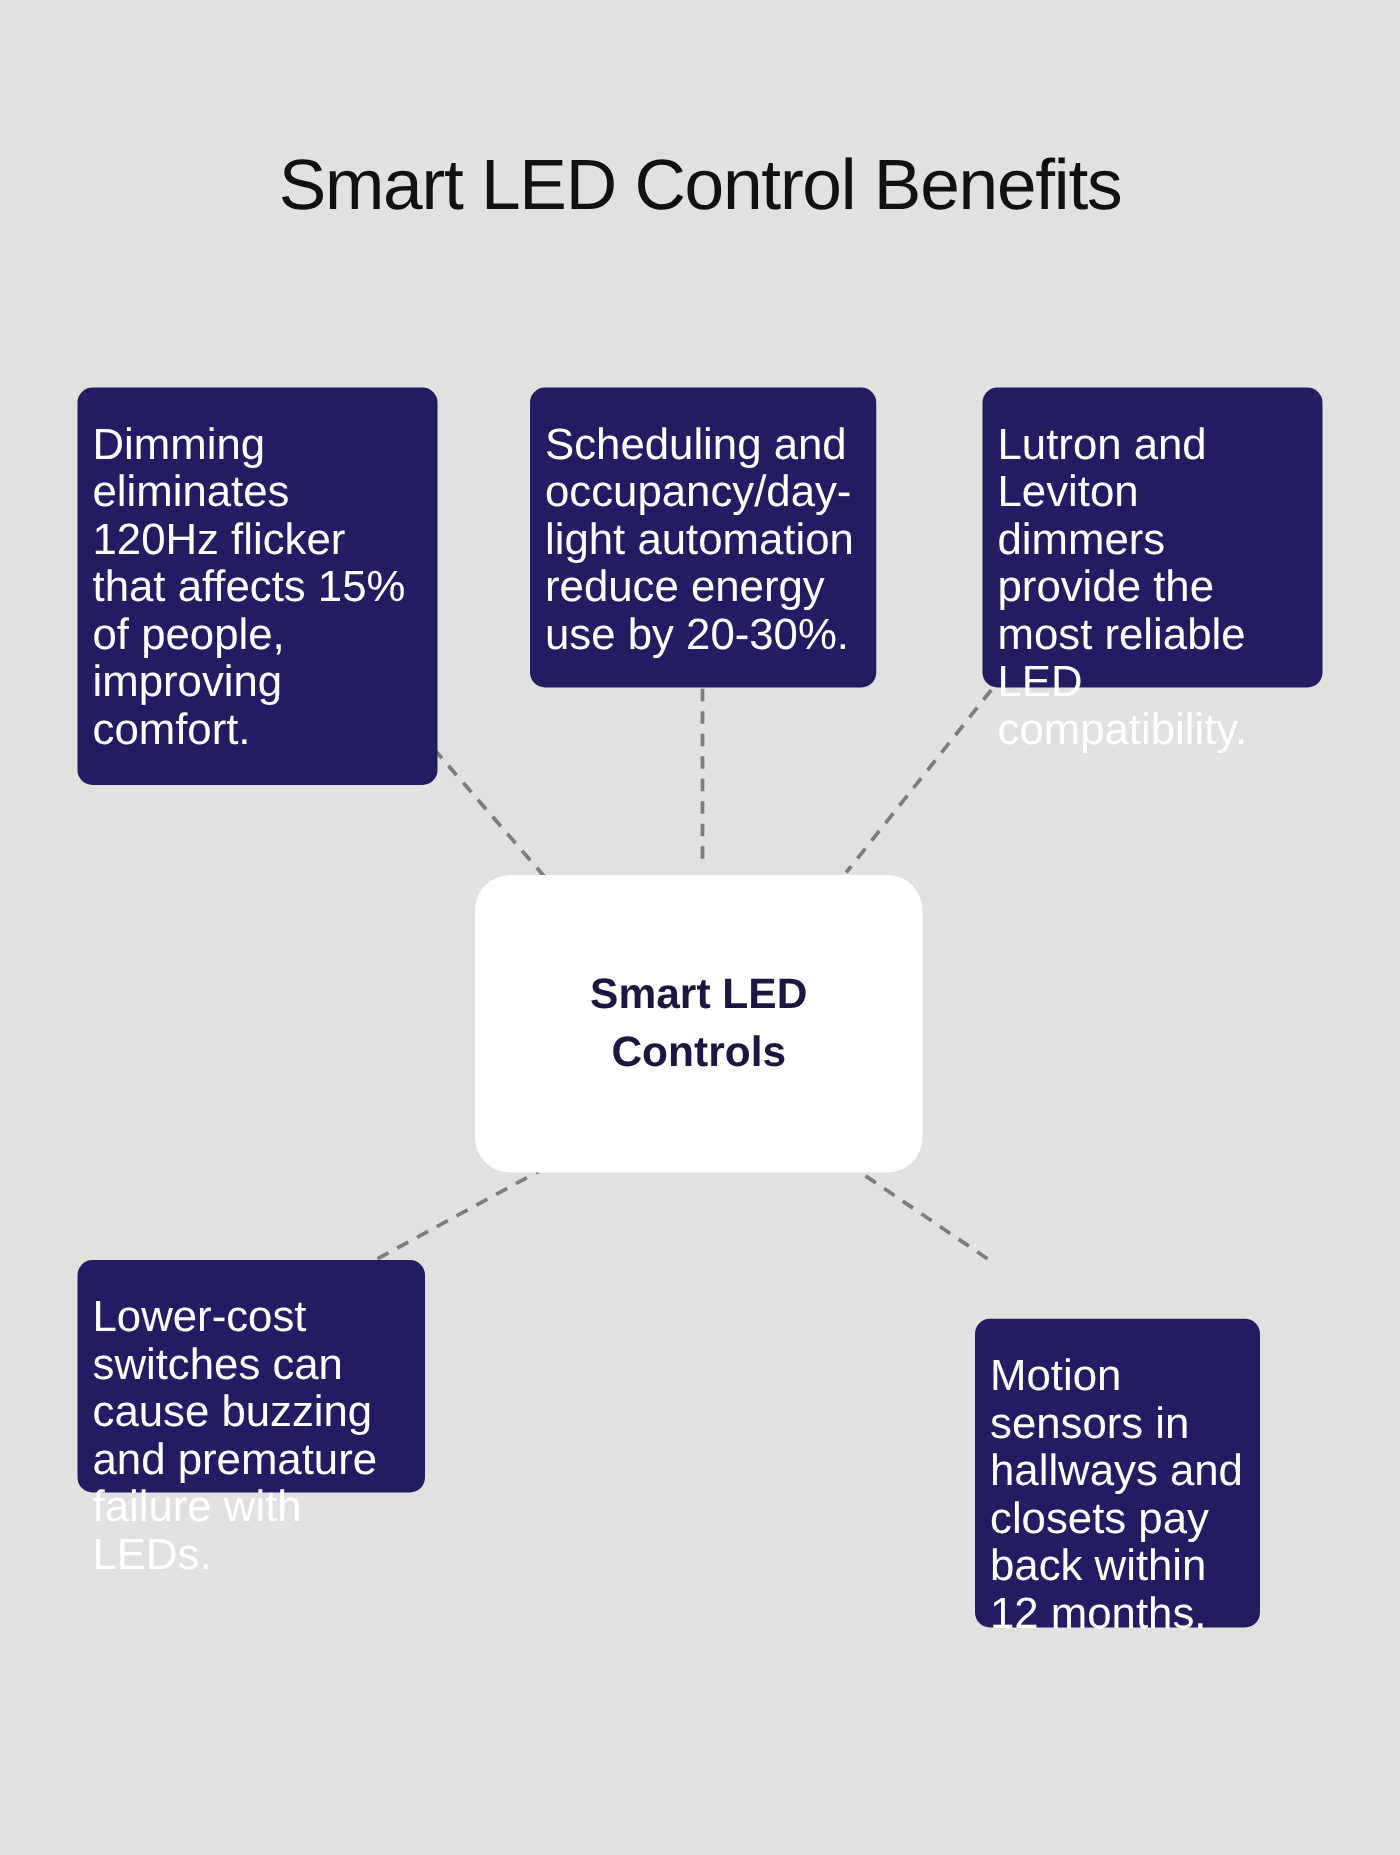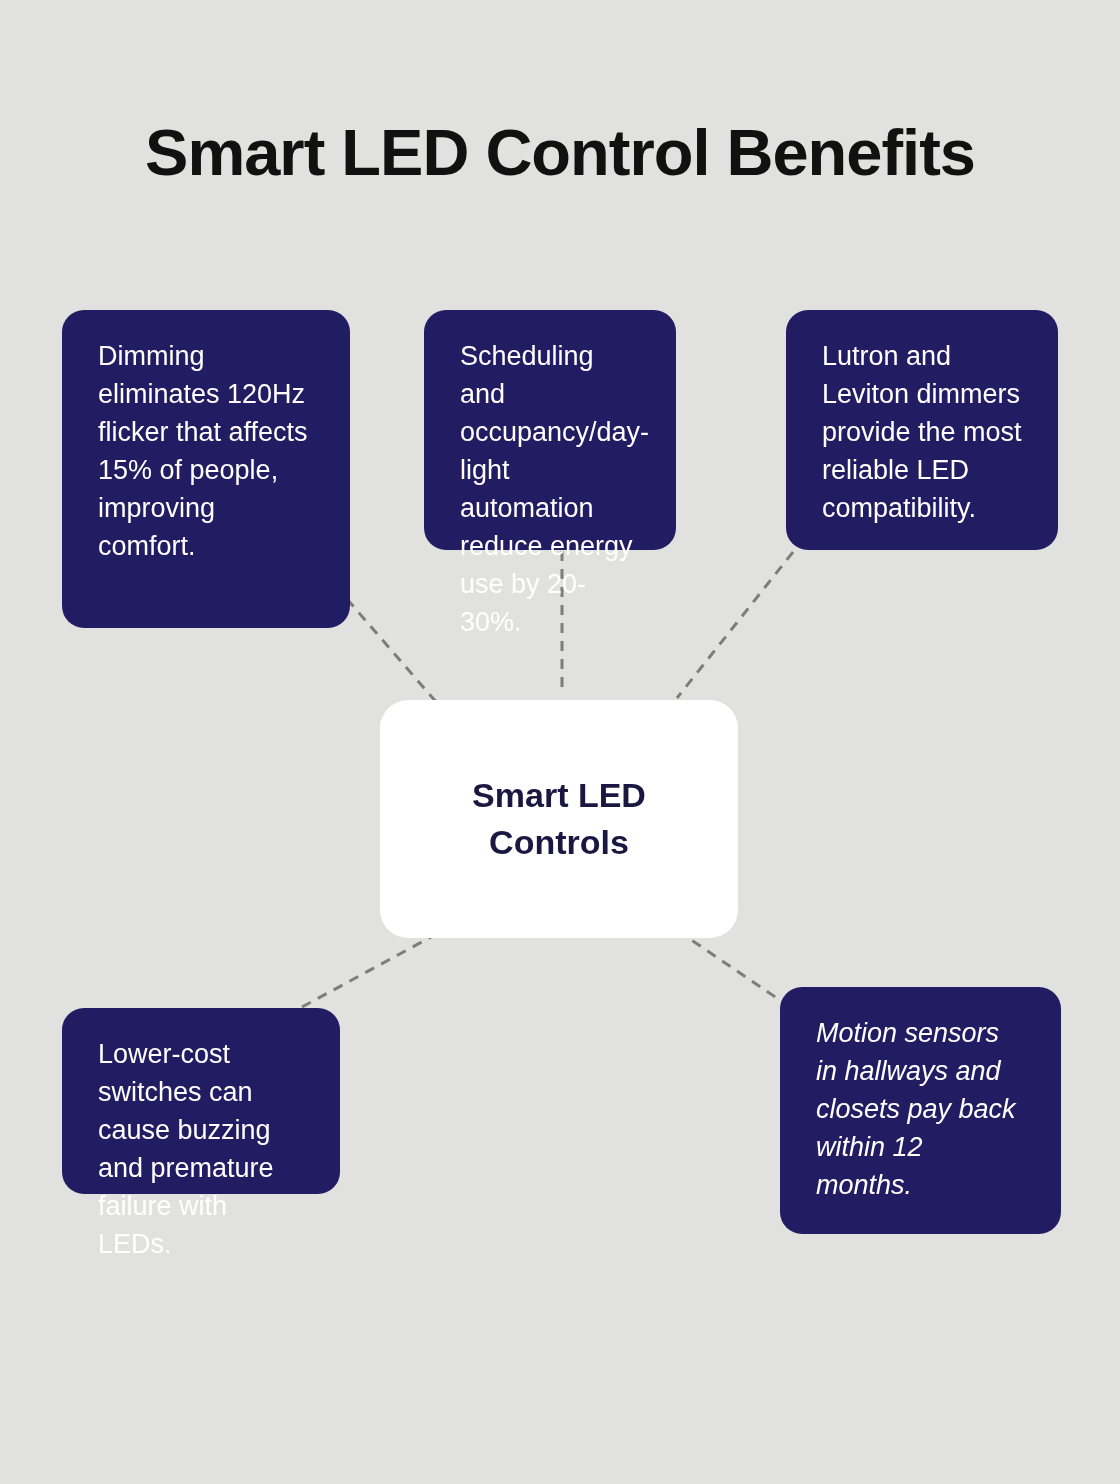--- a/index.html
+++ b/index.html
@@ -25,53 +25,53 @@
     height: 1484px;
     overflow: hidden;
     background: var(--background);
   }
   .title {
     position: absolute;
     top: 115px;
     left: 0;
     width: 100%;
     text-align: center;
-    font-size: 65px;
-    font-weight: 700;
+    font-size: 57px;
+    font-weight: 400;
     letter-spacing: -1px;
     color: var(--title-text);
   }
   .connectors {
     position: absolute;
     top: 0;
     left: 0;
     width: 1120px;
     height: 1484px;
   }
   .connectors line {
     stroke: var(--connector);
     stroke-width: 3;
     stroke-dasharray: 10 8;
     fill: none;
   }
   .node {
     position: absolute;
     background: var(--node-bg);
     color: var(--node-text);
-    border-radius: 22px;
-    padding: 27px 36px;
-    font-size: 27px;
+    border-radius: 12px;
+    padding: 27px 12px;
+    font-size: 35px;
     line-height: 38px;
   }
   .node p { margin: 0; }
   .node-1 { left: 62px;  top: 310px;  width: 288px; height: 318px; }
-  .node-2 { left: 424px; top: 310px;  width: 252px; height: 240px; }
+  .node-2 { left: 424px; top: 310px;  width: 277px; height: 240px; }
   .node-3 { left: 786px; top: 310px;  width: 272px; height: 240px; }
   .node-4 { left: 62px;  top: 1008px; width: 278px; height: 186px; }
-  .node-5 { left: 780px; top: 987px; width: 281px; height: 247px; font-style: italic; }
+  .node-5 { left: 780px; top: 1055px; width: 228px; height: 247px; }
   .center-node {
     position: absolute;
     left: 380px;
     top: 700px;
     width: 358px;
     height: 238px;
     background: var(--center-bg);
     color: var(--center-text);
     border-radius: 28px;
     display: flex;

